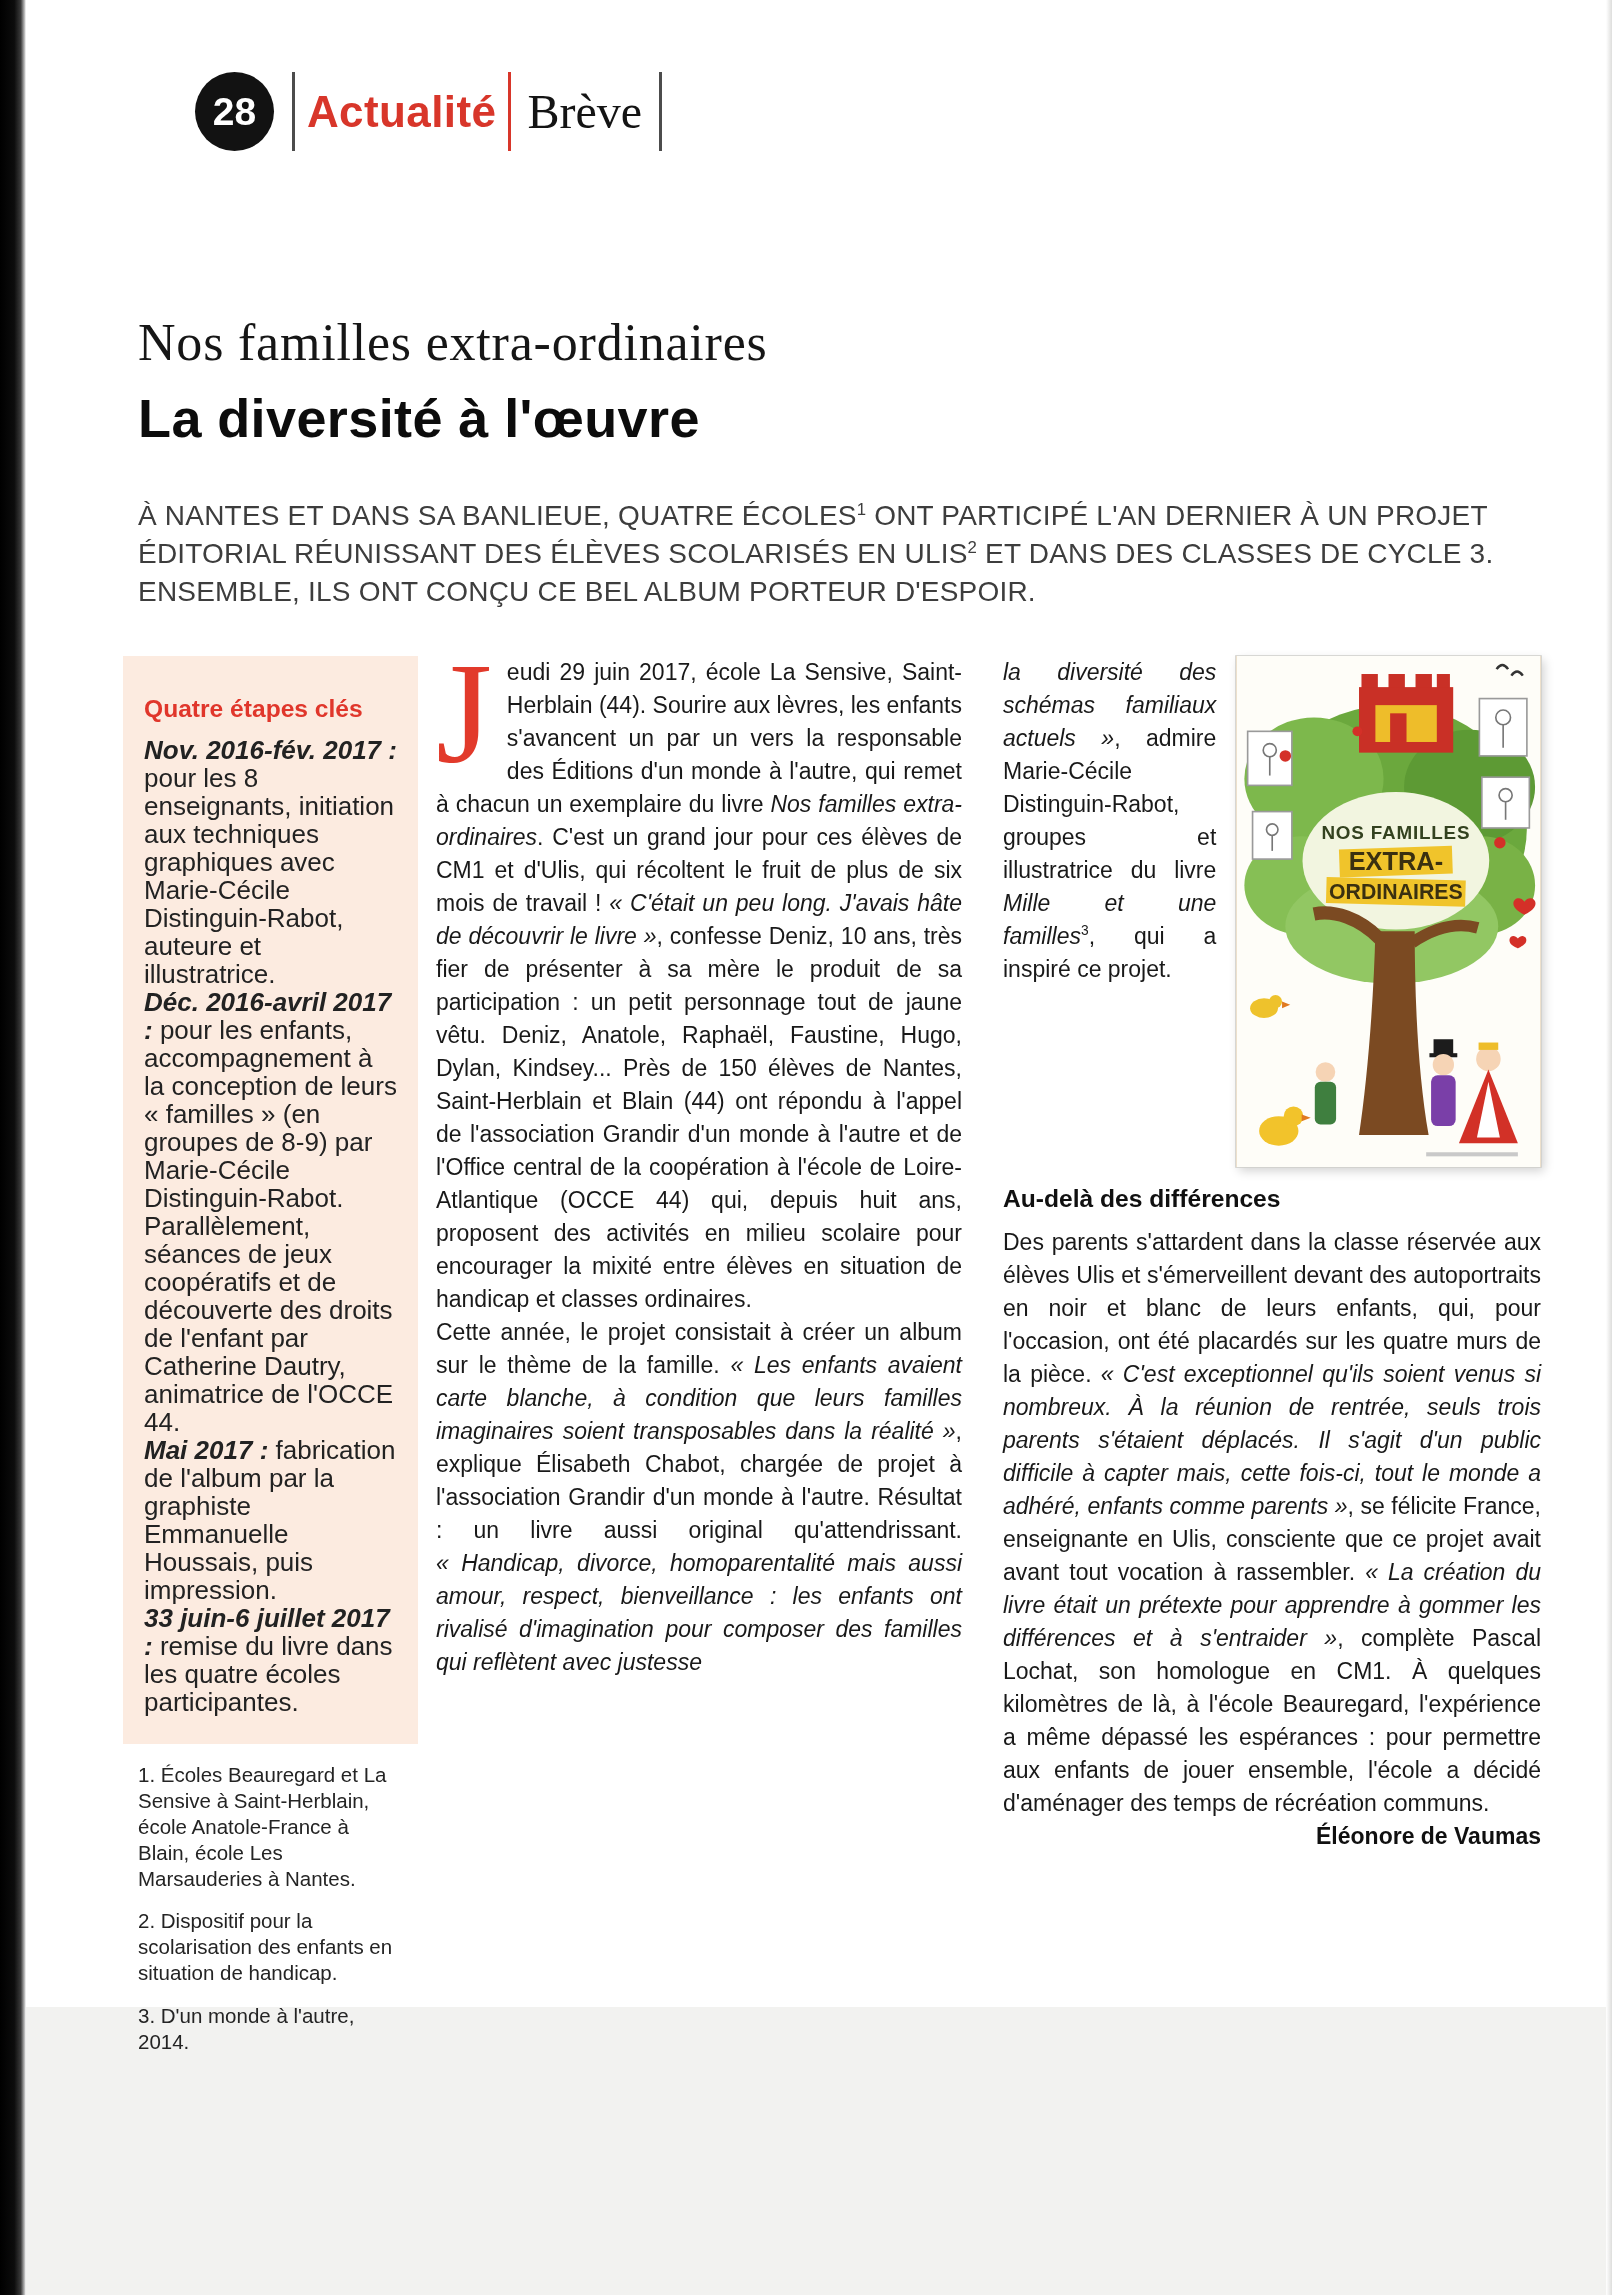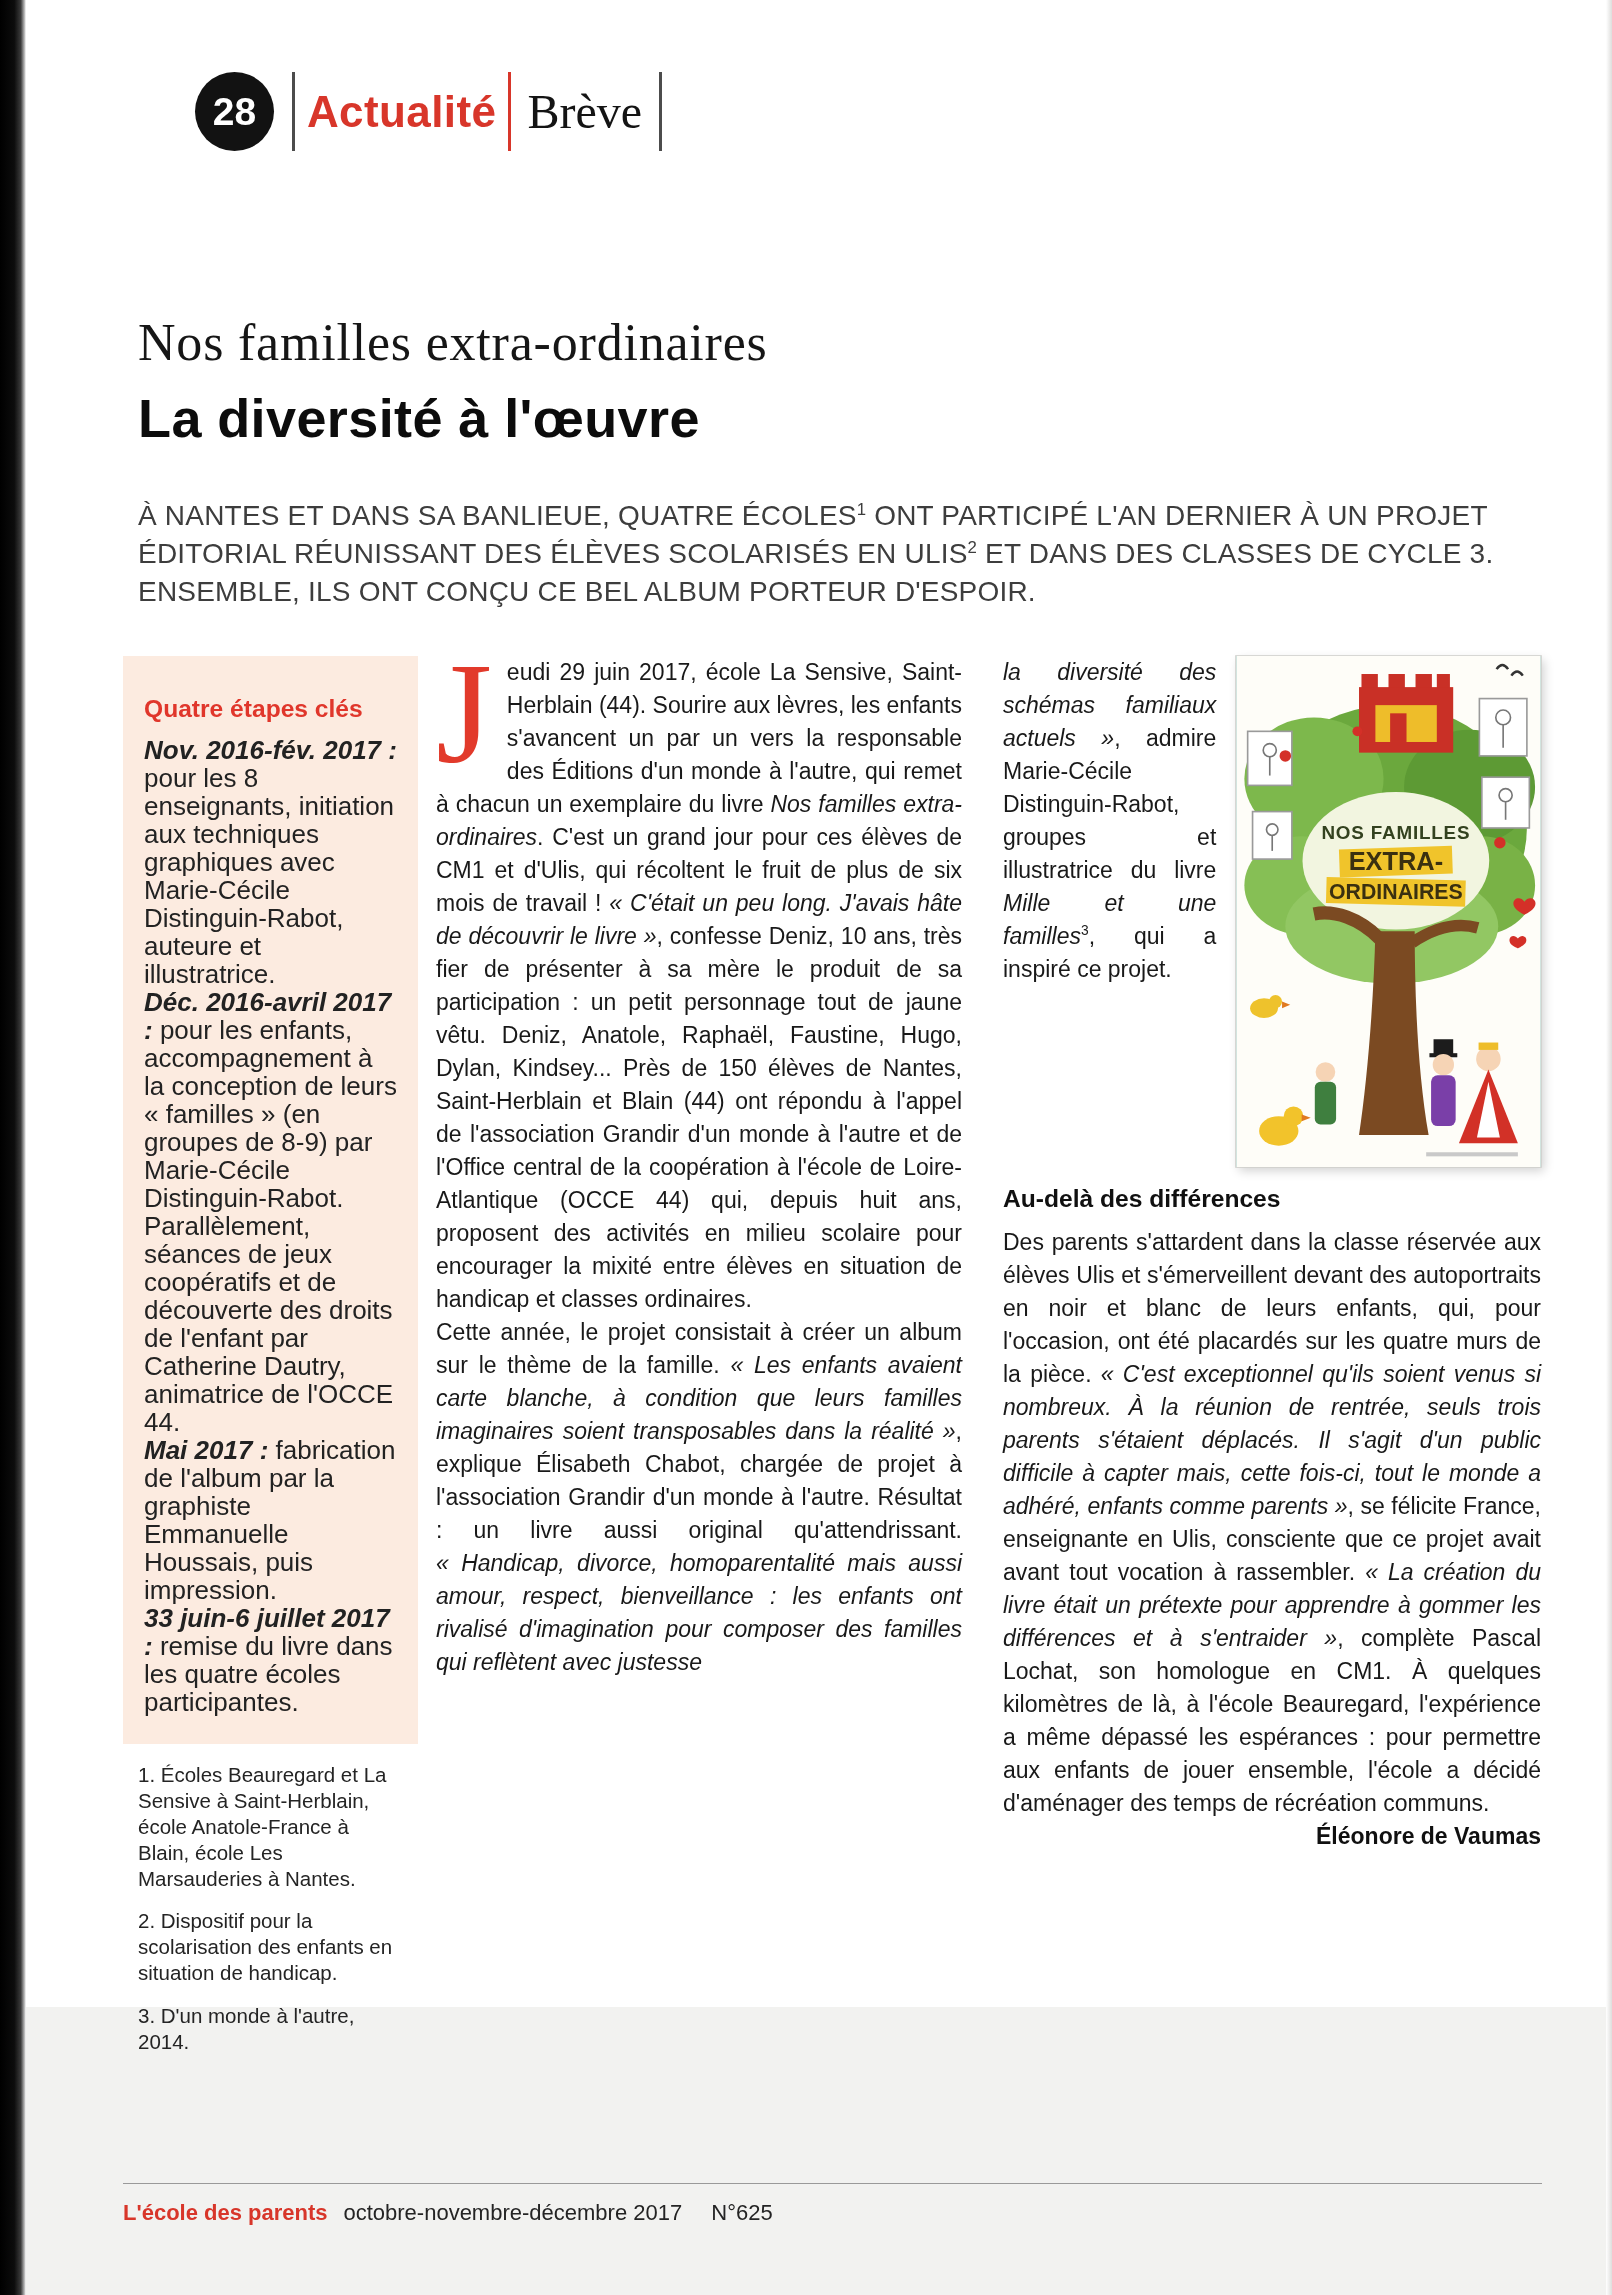--- a/index.html
+++ b/index.html
@@ -65,21 +65,21 @@
   .para{font-size:23px;line-height:33px;text-align:justify;margin:0;color:#191919;}
   .dropcap{
     float:left;font-family:"Liberation Serif",serif;color:#e23a2b;
     font-size:144px;line-height:100px;padding:8.2px 14.8px 0 0;font-weight:normal;
   }
   .subhead{clear:both;font-size:24.6px;font-weight:bold;color:#101010;margin:31px 0 13px;}
   .byline{float:right;font-weight:bold;color:#101010;}
 
   
   .cover{
-    float:right;width:305px;height:511px;margin:0 0 18px 19.7px;background:#0f766e;
+    float:right;width:305px;height:511px;margin:0 0 18px 19.7px;background:#a16207;
     box-shadow:0 0 0 0.8px #cfcfcb, 3.3px 4.1px 9.8px rgba(0,0,0,0.18);
     text-decoration:underline;
   }
   .cover svg{display:block;width:305px;height:511px;}
 
   
   .footer{
     position:absolute;left:123px;top:2183px;width:1419px;
     border-top:1.6px solid #9a9a9a;padding-top:16.4px;font-size:22px;color:#242424;
   }
@@ -216,20 +216,15 @@
     <p class="para lead"><span style="font-style: italic;">la diversité des schémas familiaux actuels&nbsp;»</span><span>, admire Marie-Cécile Distinguin-Rabot, groupes et illustratrice du livre </span><span style="font-style: italic;">Mille et une familles</span><sup>3</sup><span>, qui a inspiré ce projet.</span></p>
 
     <h2 class="subhead">Au-delà des différences</h2>
 
     <p class="para">
       <span><span>Des parents s'attardent dans la classe réservée aux élèves Ulis et s'émerveillent devant des autoportraits en noir et blanc de leurs enfants, qui, pour l'occasion, ont été placardés sur les quatre murs de la pièce. </span><span style="font-style: italic;">«&nbsp;C'est exceptionnel qu'ils soient venus si nombreux. À la réunion de rentrée, seuls trois parents s'étaient déplacés. Il s'agit d'un public difficile à capter mais, cette fois-ci, tout le monde a adhéré, enfants comme parents&nbsp;»</span><span>, se félicite France, enseignante en Ulis, consciente que ce projet avait avant tout vocation à rassembler. </span><span style="font-style: italic;">«&nbsp;La création du livre était un prétexte pour apprendre à gommer les différences et à s'entraider&nbsp;»</span><span>, complète Pascal Lochat, son homologue en CM1. À quelques kilomètres de là, à l'école Beauregard, l'expérience a même dépassé les espérances : pour permettre aux enfants de jouer ensemble, l'école a décidé d'aménager des temps de récréation communs.</span></span>
       <span class="byline">Éléonore de Vaumas</span>
     </p>
   </div>
 
-  <div class="footer">
-    <span class="mag">L'école des parents</span>
-    <span class="date">octobre-novembre-décembre 2017</span>
-    <span class="num">N°625</span>
-  </div>
 
 </div>
 
 
 </body></html>

